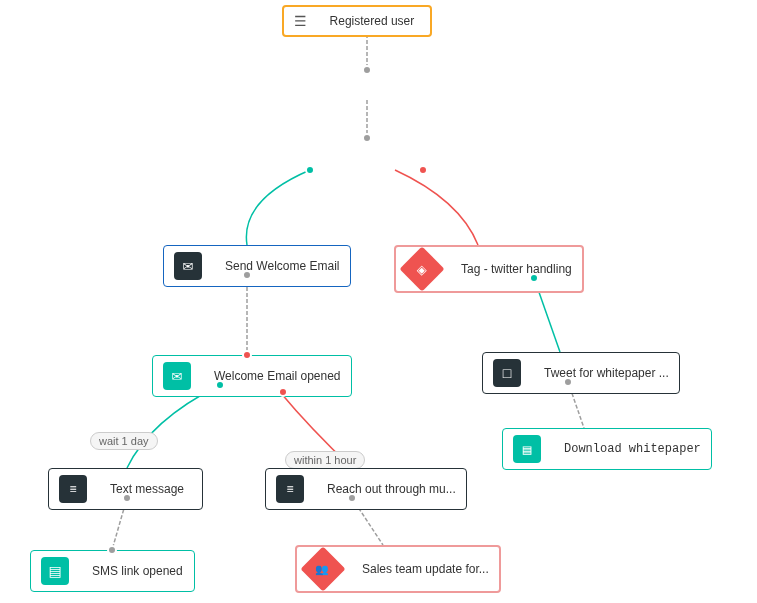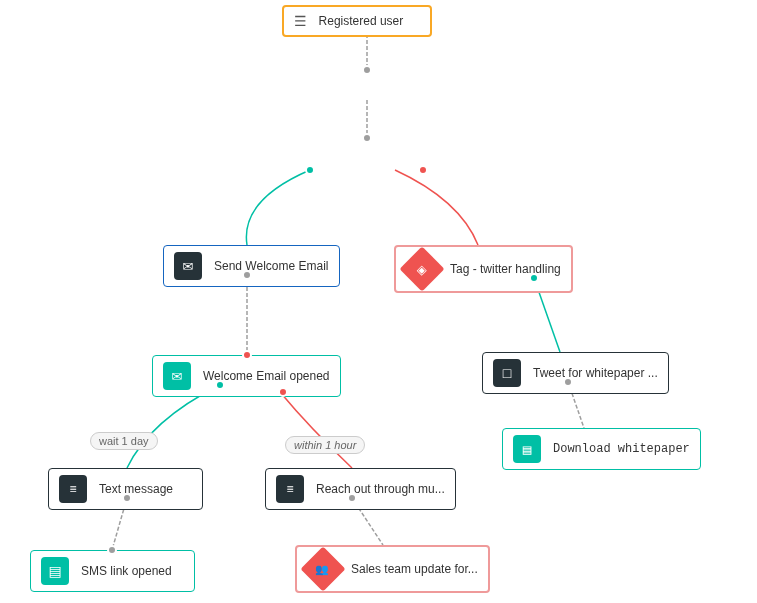--- a/index.html
+++ b/index.html
@@ -26,21 +26,21 @@
     .node {
       position: absolute;
       display: flex;
       align-items: center;
       background: #fff;
       border: 1.5px solid #ccc;
       border-radius: 4px;
       padding: 6px 10px;
       cursor: pointer;
       white-space: nowrap;
-      gap: 12px;
+      gap: 23px;
       min-width: 120px;
     }
     .node-label {
       font-size: 12px;
       color: #333;
     }
     .icon-box {
       width: 28px;
       height: 28px;
       border-radius: 4px;
@@ -208,21 +208,21 @@
   <div class="dot" style="left:568px; top:382px;"></div>
   <div class="dot dot-teal" style="left:220px; top:385px;"></div>
   <div class="dot dot-orange" style="left:283px; top:392px;"></div>
   <div class="dot" style="left:127px; top:498px;"></div>
   <div class="dot" style="left:352px; top:498px;"></div>
   <div class="dot" style="left:112px; top:550px;"></div>
 
   <div class="wait-label" style="left:90px; top:432px;">
     <span>wait 1 day</span>
   </div>
-  <div class="wait-label" style="left:285px; top:436px;font-style:italic;">
+  <div class="wait-label" style="left:285px; top:451px;">
     <span>within 1 hour</span>
   </div>
 
   <div class="node" id="node-registered">
     <span class="icon-list"></span>
     <span class="node-label">Registered user</span>
   </div>
 
 
 

